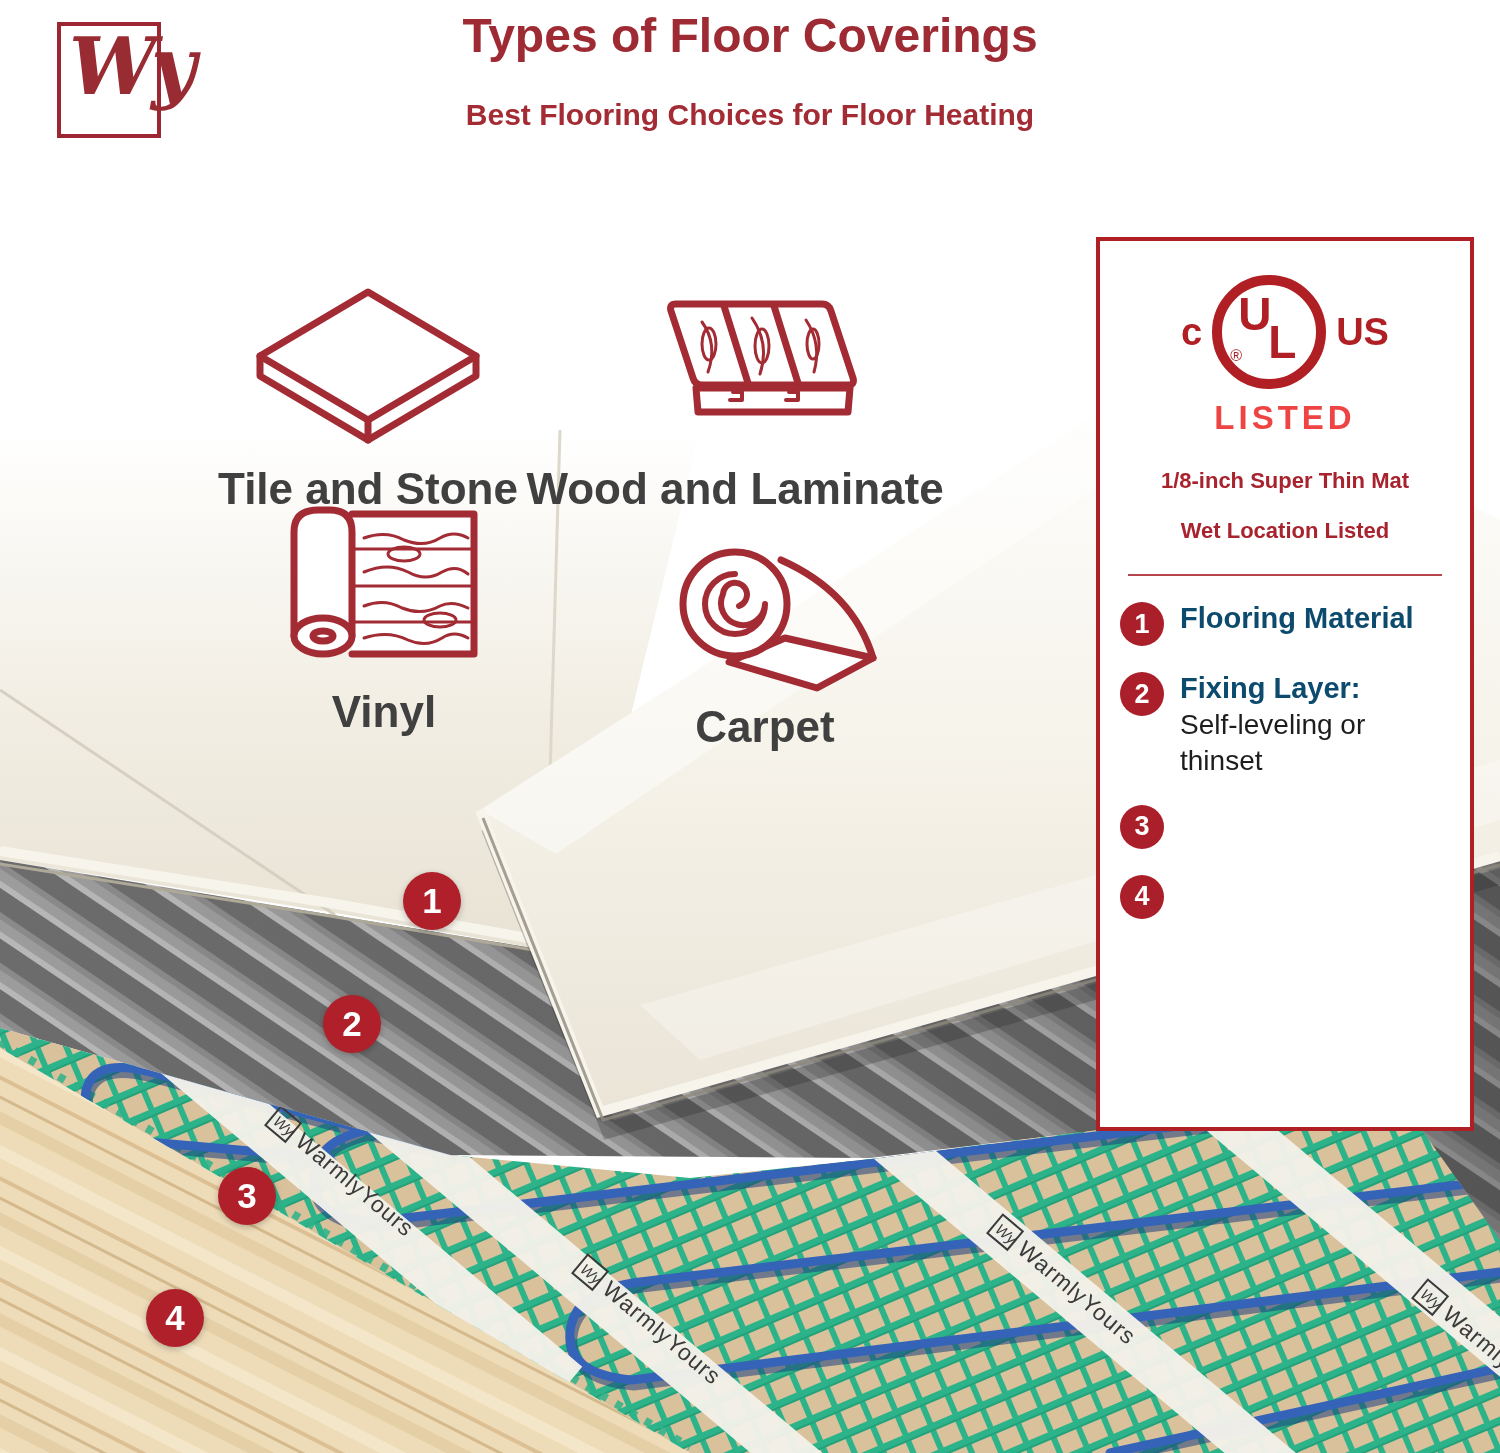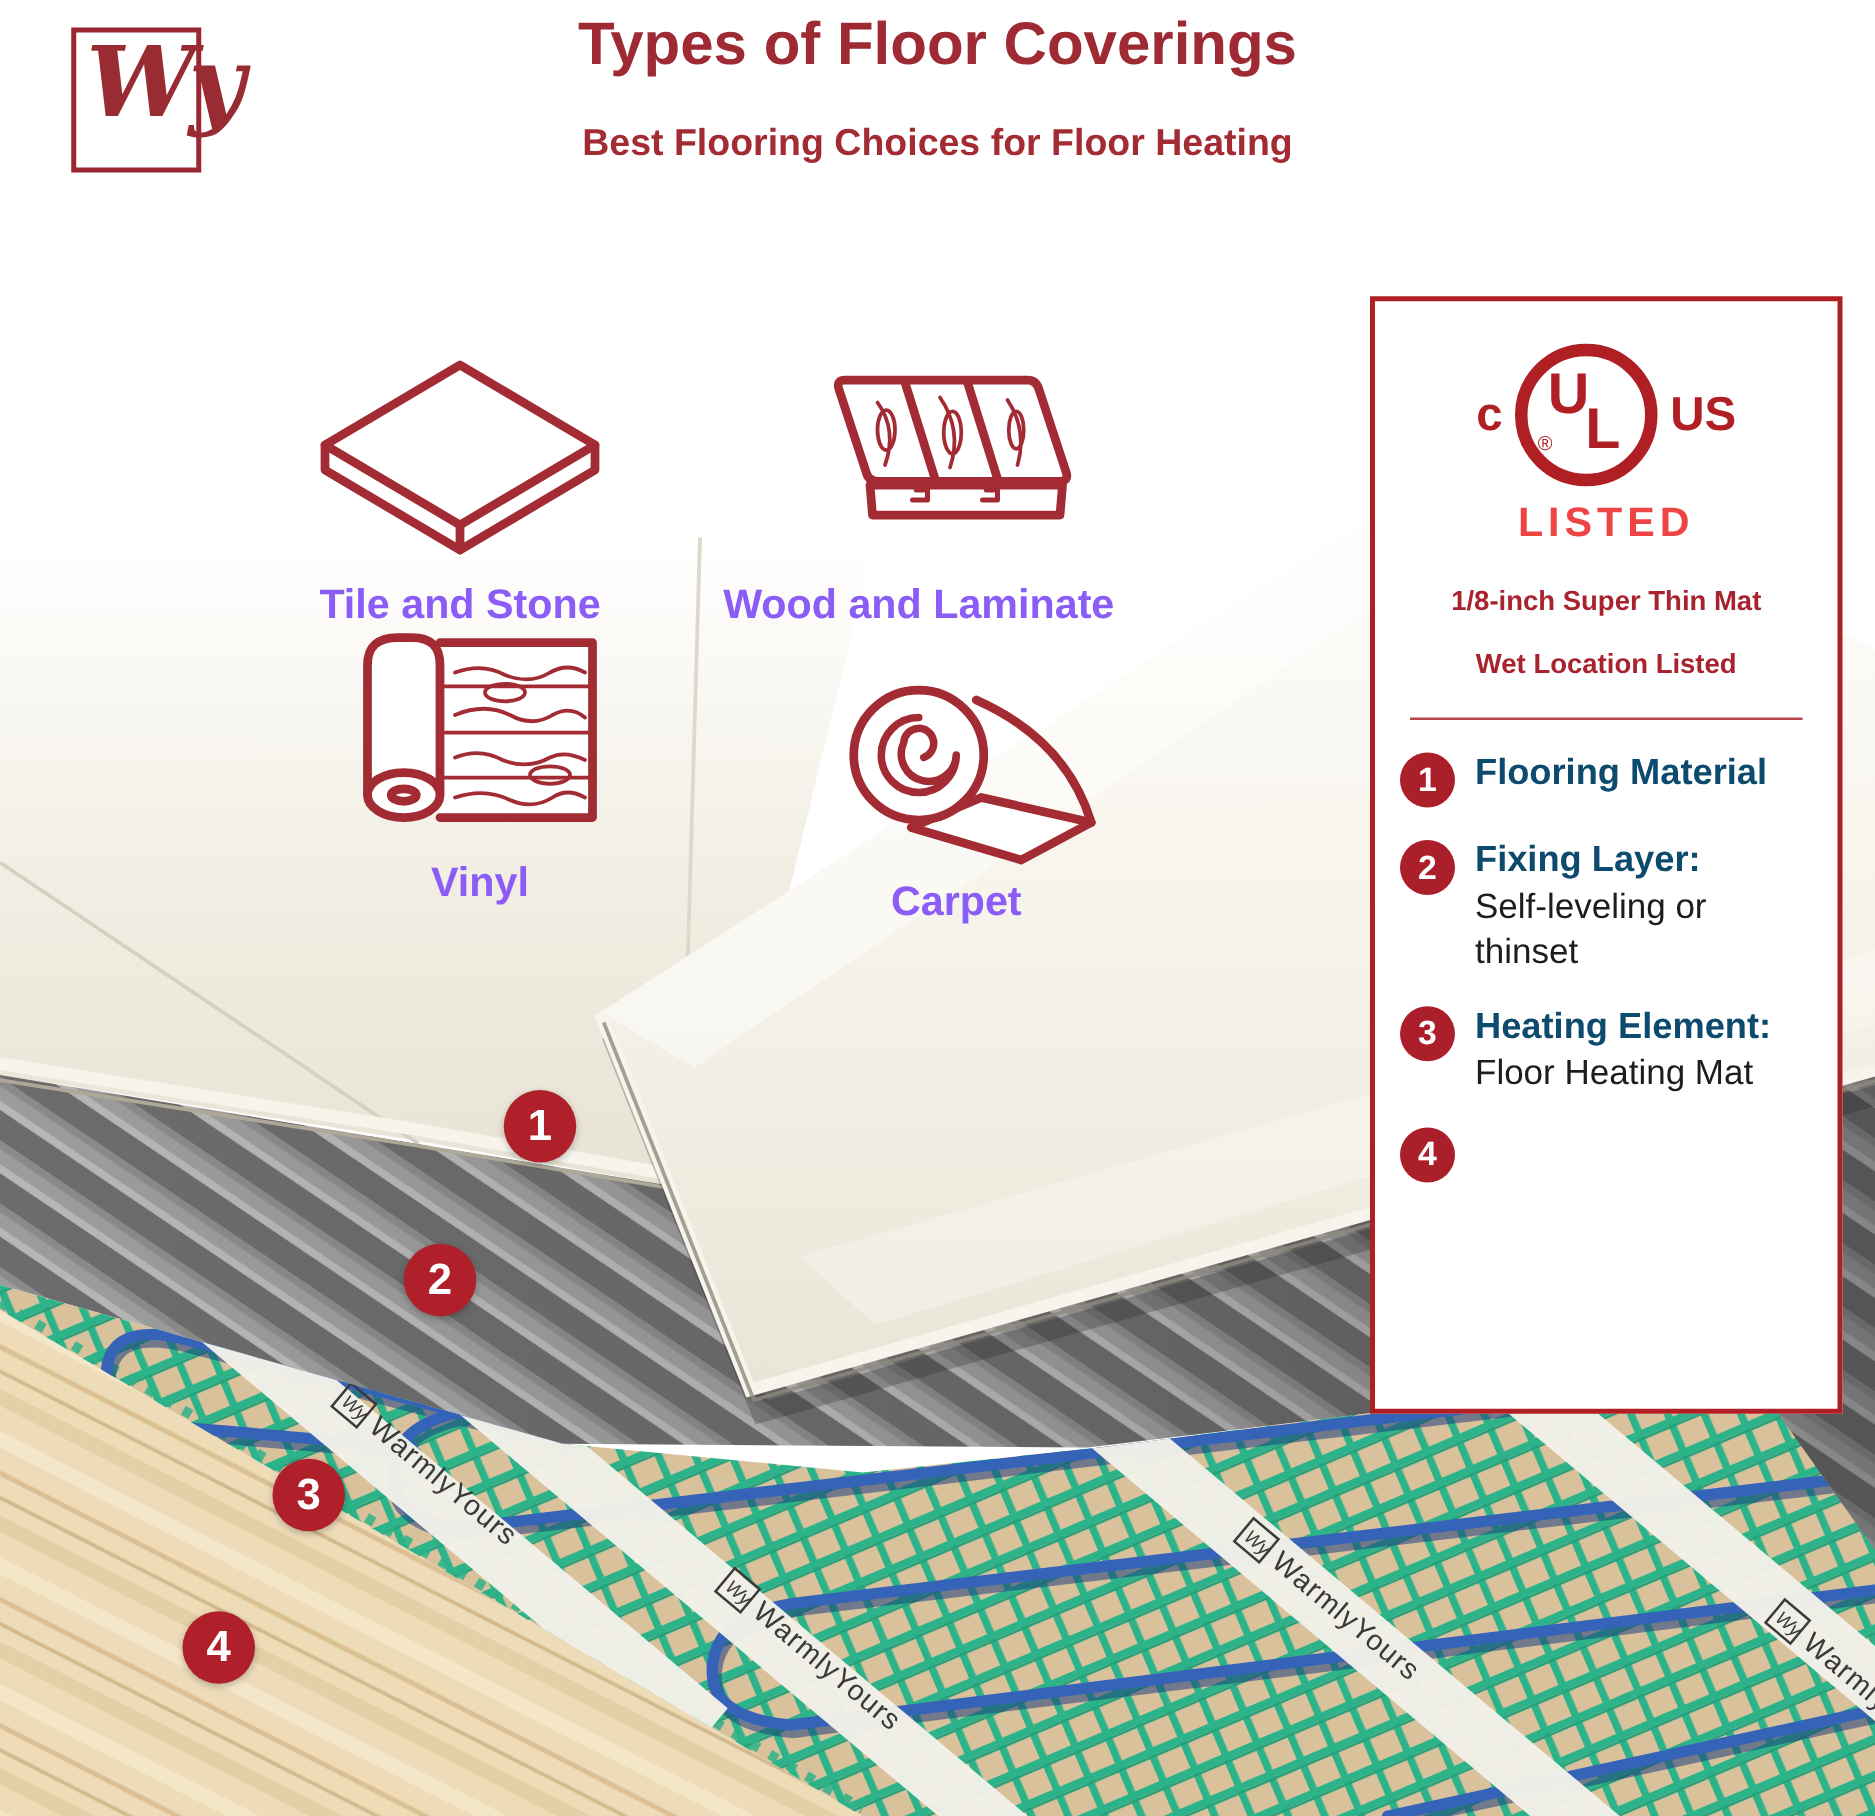--- a/index.html
+++ b/index.html
@@ -16,21 +16,21 @@
             letter-spacing:-4px;}
   .page-title{position:absolute;left:0;right:0;top:8px;text-align:center;z-index:4;
             font-size:48px;font-weight:700;color:#9e2a33;letter-spacing:0px;}
   .page-subtitle{position:absolute;left:0;right:0;top:98px;text-align:center;z-index:4;
             font-size:30px;font-weight:700;color:#a32b33;}
 
   
   .flooring-item{position:absolute;width:320px;display:flex;flex-direction:column;
             align-items:center;z-index:4;}
   .flooring-item .iconwrap{height:168px;display:flex;align-items:center;justify-content:center;}
-  .flooring-item .cap{font-size:33px;font-weight:700;color:#8b5cf6;margin-top:14px;white-space:nowrap;}
+  .flooring-item .cap{font-size:44px;font-weight:700;color:#404040;margin-top:14px;white-space:nowrap;}
   #fi-tile{left:208px;top:282px;}
   #fi-wood{left:575px;top:282px;}
   #fi-vinyl{left:224px;top:505px;}
   #fi-carpet{left:605px;top:520px;}
   .ficon{stroke:#a32b33;fill:none;stroke-width:7;stroke-linejoin:round;stroke-linecap:round;}
 
   
   .panel{position:absolute;left:1096px;top:237px;width:378px;height:894px;box-sizing:border-box;
          background:#ffffff;border:4px solid #b01f24;z-index:6;padding:26px 20px 0 20px;}
   .ul-row{display:flex;align-items:center;justify-content:center;gap:10px;margin-top:8px;}
@@ -284,24 +284,20 @@
       </div>
       <div class="legend-item">
         <div class="legend-badge">2</div>
         <div class="legend-text">
           <span class="legend-title">Fixing Layer:</span>
           <div>Self-leveling or thinset</div>
         </div>
       </div>
       <div class="legend-item">
         <div class="legend-badge">3</div>
-        <div class="legend-text">
-          <span class="legend-title">Heating Element:</span>
-          <div>Floor Heating Mat</div>
-        </div>
       </div>
       <div class="legend-item">
         <div class="legend-badge">4</div>
       </div>
     </div>
   </aside>
 
   <div class="marker" id="marker-1">1</div>
   <div class="marker" id="marker-2">2</div>
   <div class="marker" id="marker-3">3</div>

